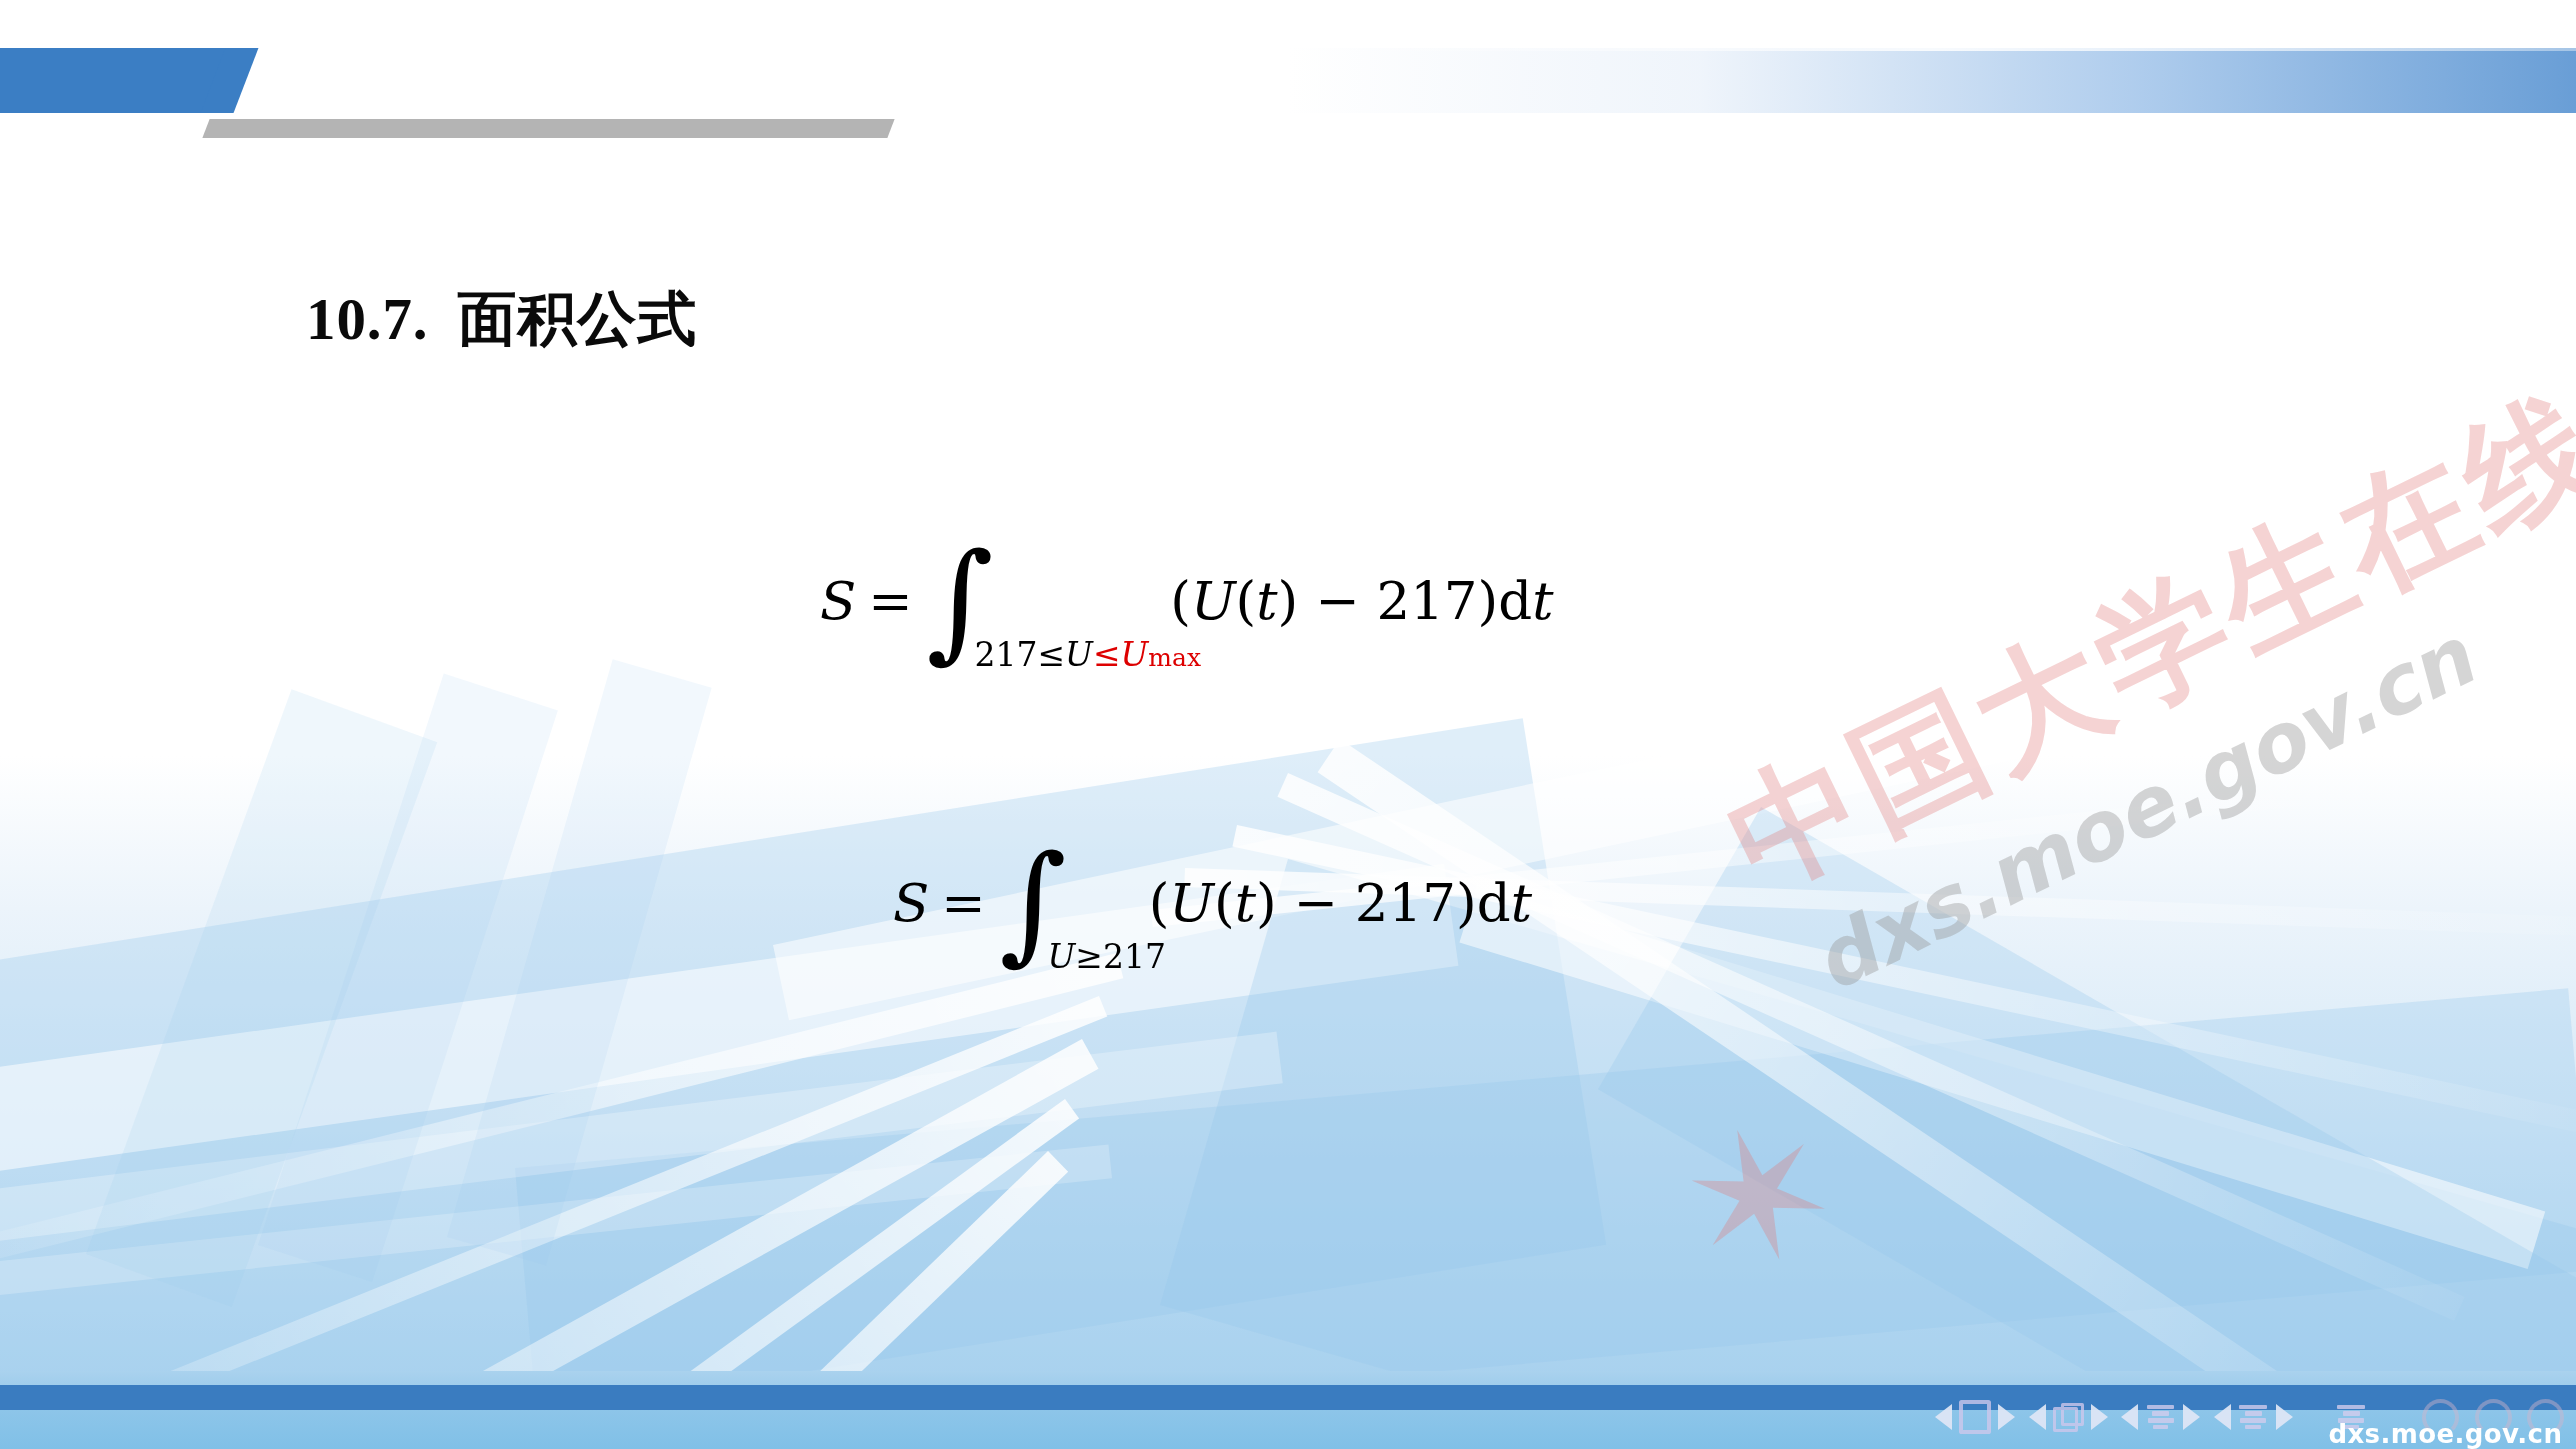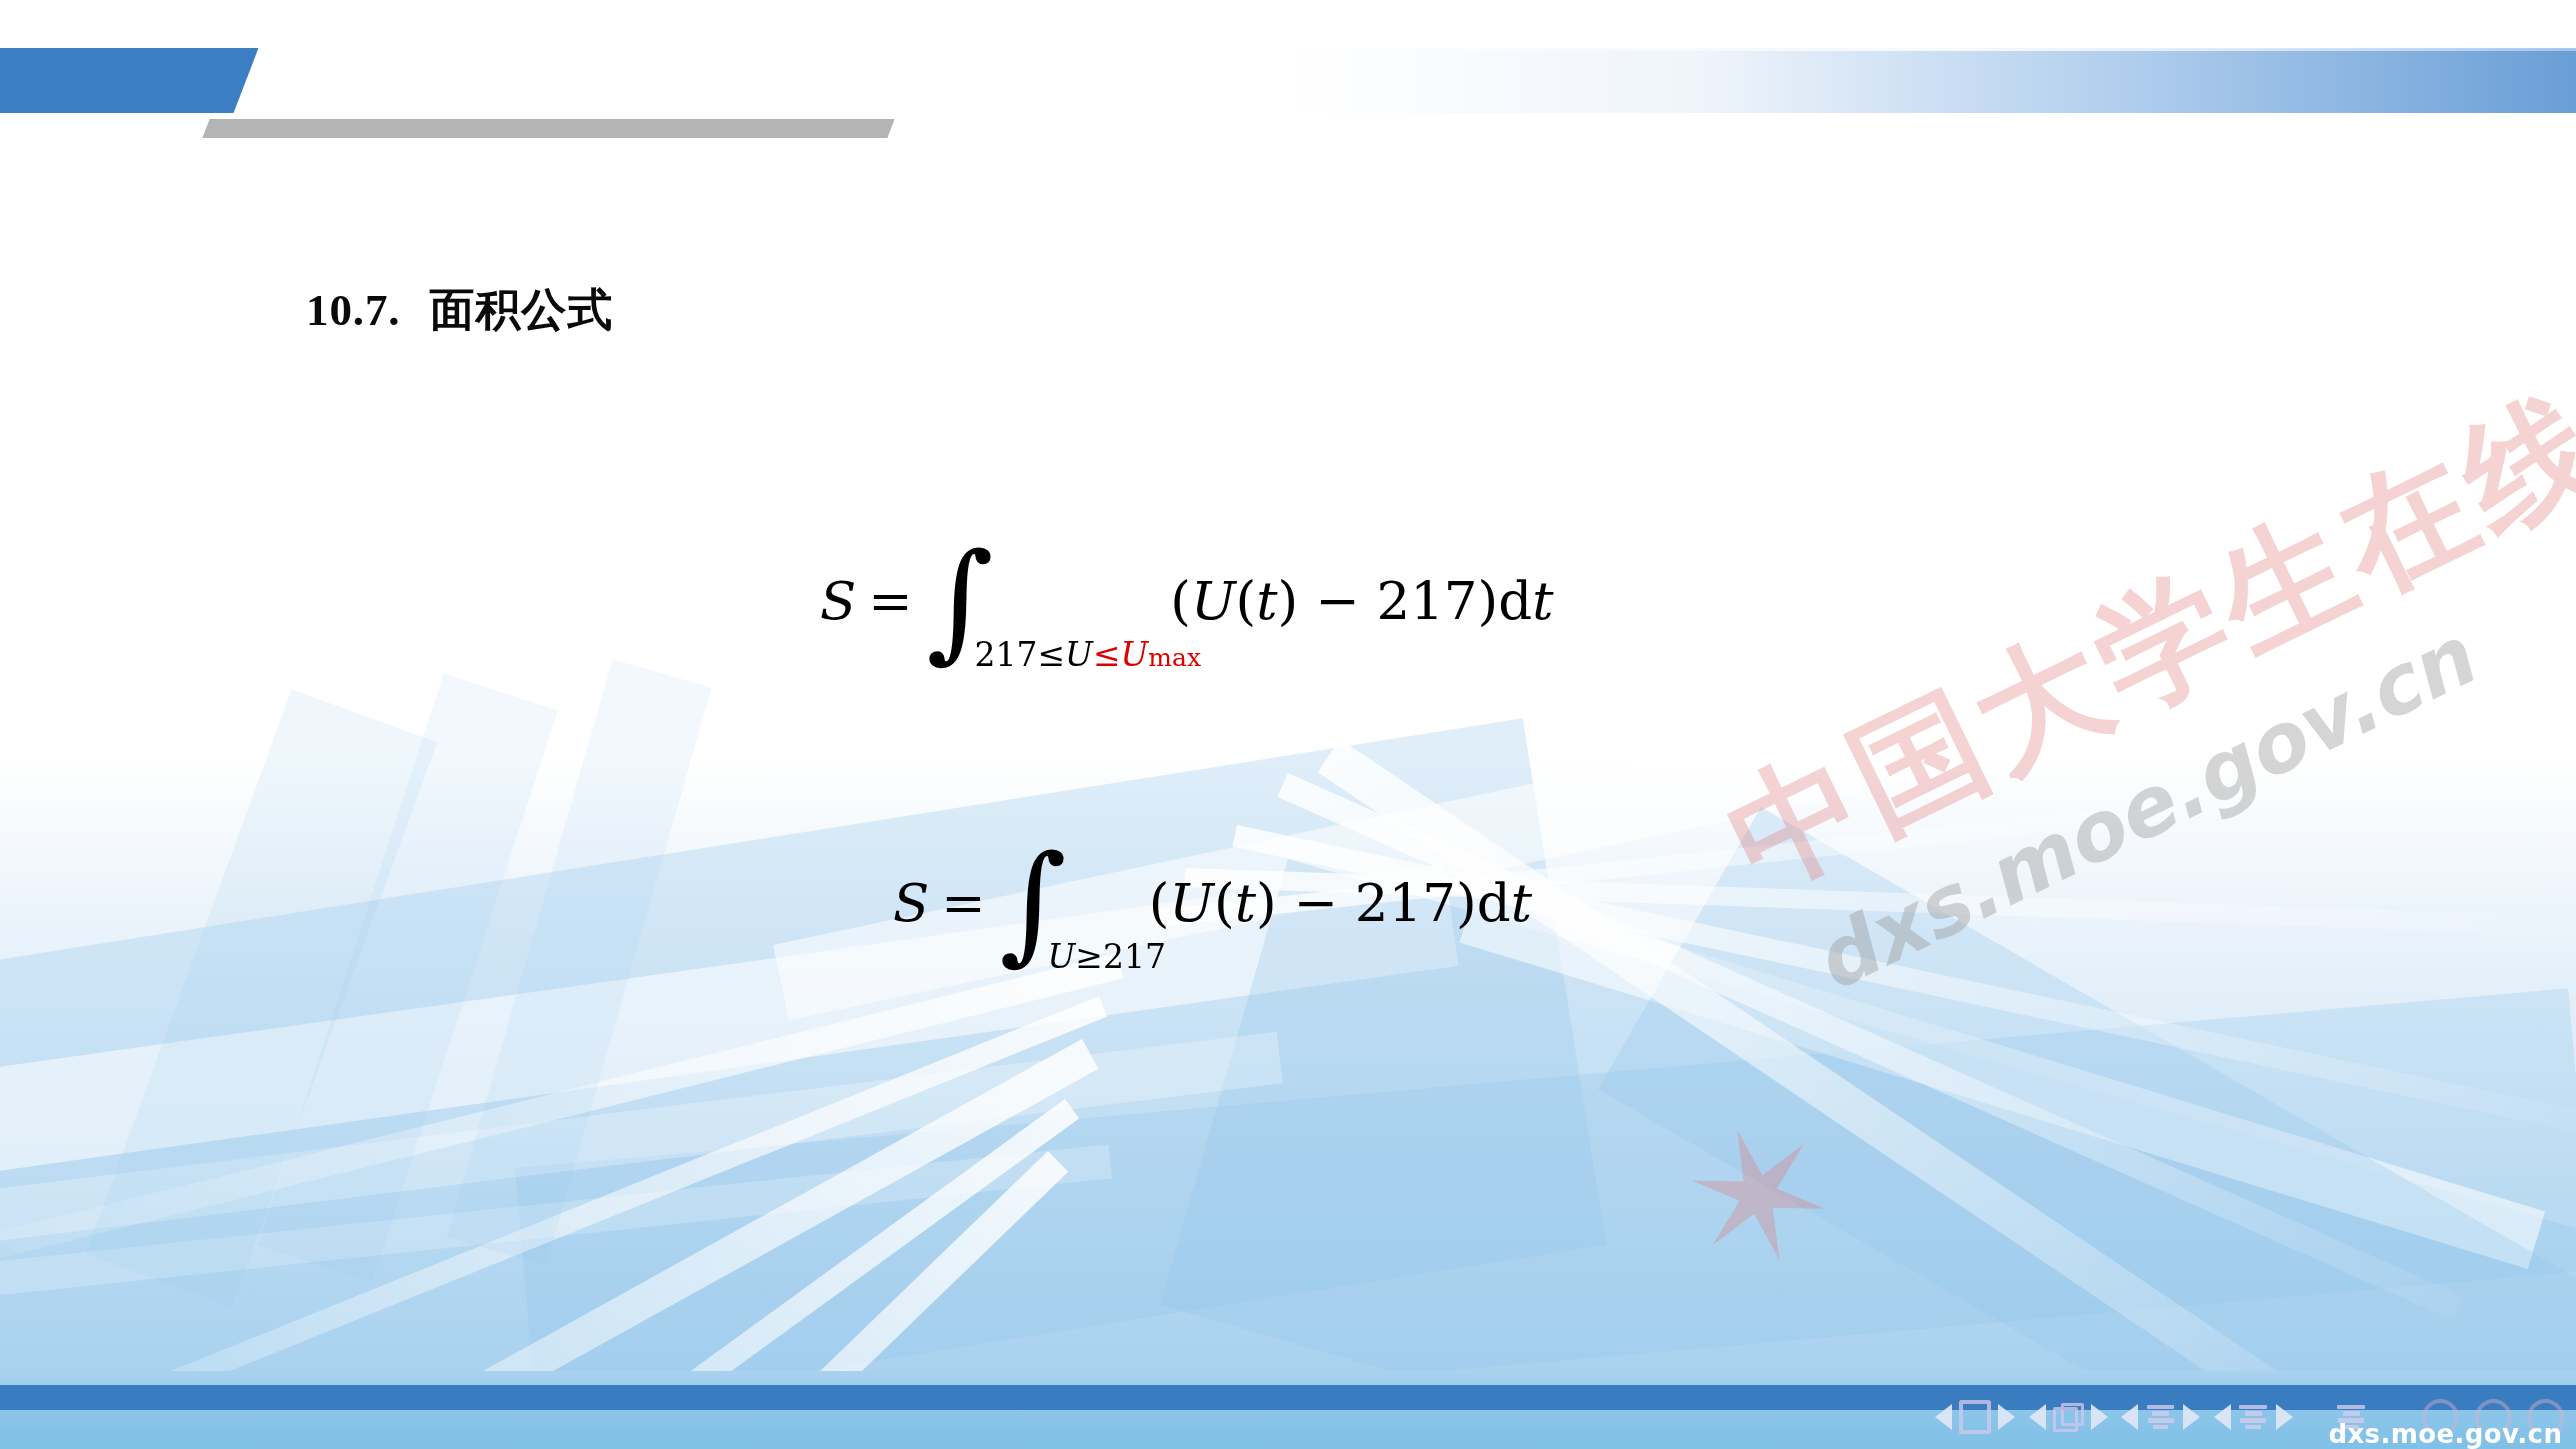--- a/index.html
+++ b/index.html
@@ -98,21 +98,21 @@
     z-index: 3;
   }
 
   
   .title {
     position: absolute;
     left: 306px;
     top: 280px;
     font-family: "Liberation Serif", "DejaVu Serif", serif;
     font-weight: bold;
-    font-size: 45px;
+    font-size: 59px;
     color: #0a0a0a;
     letter-spacing: 0.9px;
     white-space: nowrap;
     z-index: 10;
   }
   .title .tnum { font-family: "Liberation Serif", "DejaVu Serif", serif; }
   .title .tcjk { margin-left: 29px; font-family: "DejaVu Serif", "Liberation Serif", serif; }
 
   
   .formula {

